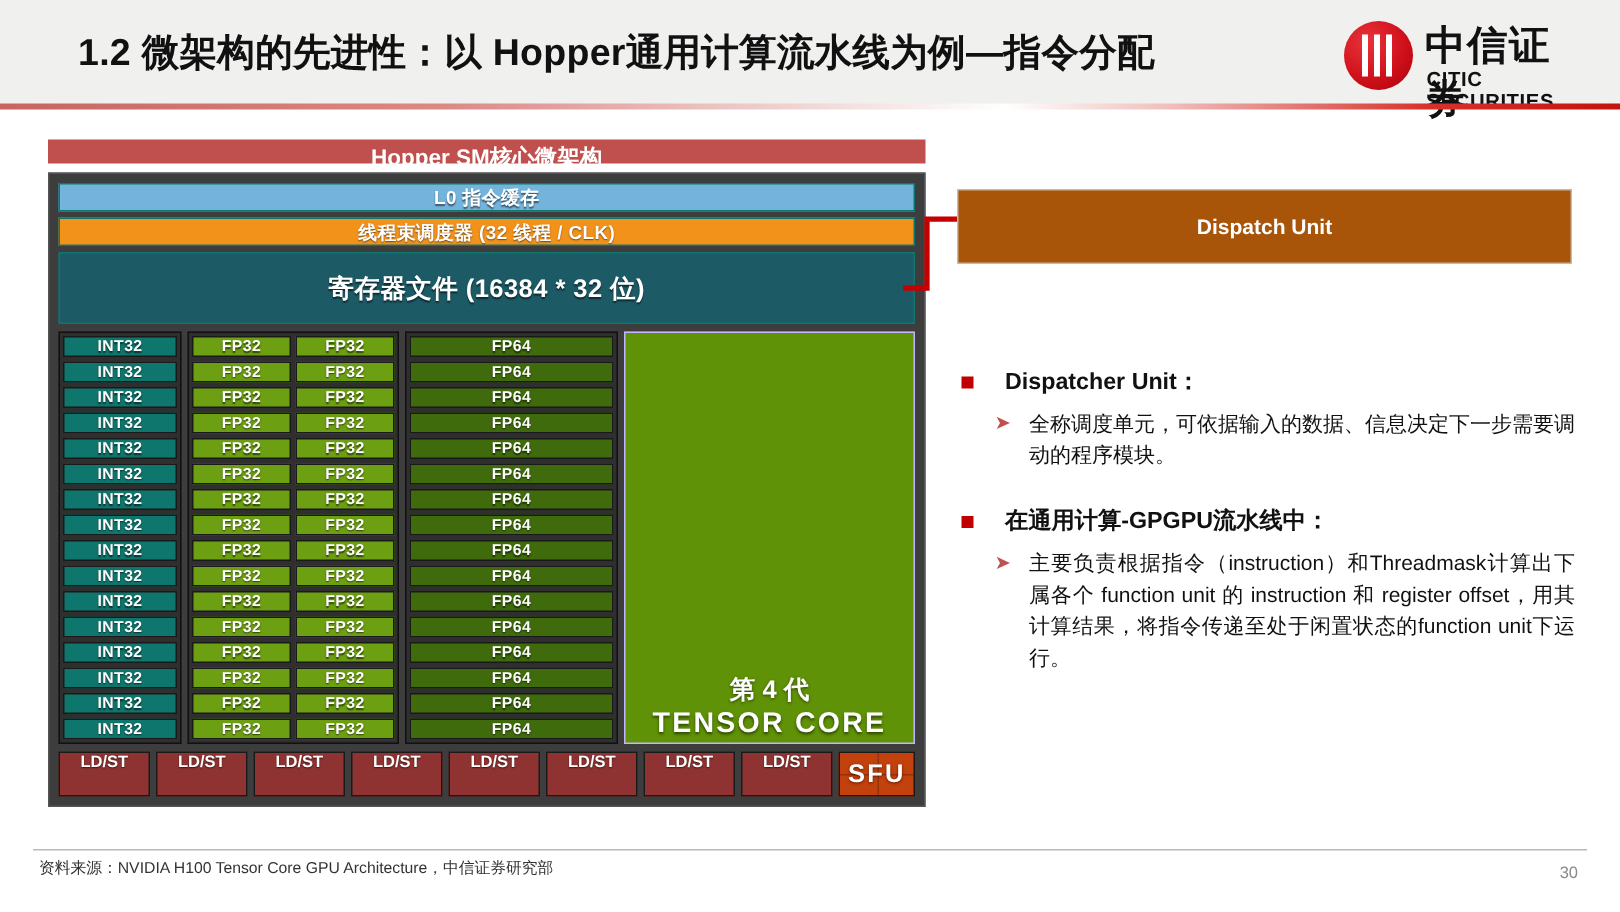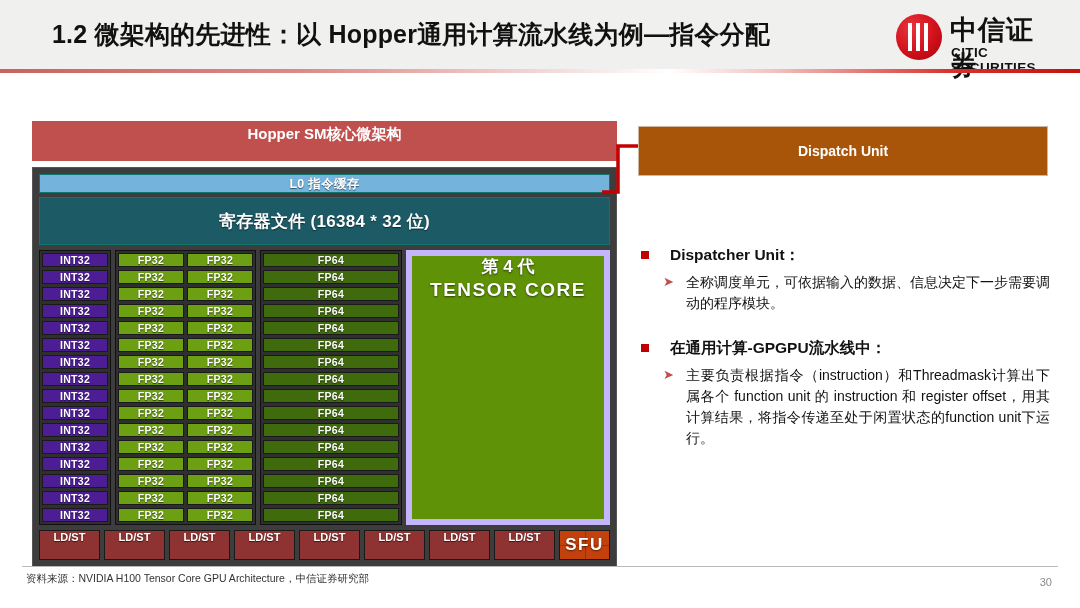--- a/index.html
+++ b/index.html
@@ -46,24 +46,23 @@
     font-size:13.5px;color:#111;letter-spacing:.4px;font-weight:700;
   }
   .header-rule{
     position:absolute;left:0;top:69px;width:1080px;height:4px;
     background:linear-gradient(to right,#c9635f 0%,#dc8a86 28%,#f3dedd 52%,#ffffff 62%,#f0c0bd 72%,#d8322c 88%,#c4120c 100%);
   }
 
   
   .diagram{position:absolute;left:32px;top:93px;width:585px;}
   .sm-title{
-    width:585px;height:40px;line-height:26px;text-align:center;
+    width:585px;height:16px;line-height:26px;text-align:center;
     background:#c0504d;color:#fff;font-weight:bold;font-size:15px;
     box-sizing:border-box;
-    margin-top:28px;
   }
   .sm-body{
     margin-top:6px;width:585px;
     background:#3d3d3d;border:1px solid #555;
     padding:6px;box-sizing:border-box;
   }
   .bar{
     height:19px;line-height:19px;text-align:center;
     color:#fff;font-weight:bold;font-size:12.5px;
     border:1px solid #0f766e;box-sizing:border-box;margin-bottom:4px;
@@ -84,29 +83,29 @@
 
   
   .grid{display:flex;gap:4px;}
   .col{display:flex;flex-direction:column;gap:3px;}
   .cell{
     height:14px;line-height:13px;text-align:center;
     color:#fff;font-weight:bold;font-size:10.5px;
     border:1px solid #1a1a1a;box-sizing:border-box;
     text-shadow:0 1px 1px rgba(0,0,0,.6);letter-spacing:.3px;
   }
-  .c-int32{background:#4c1d95;width:66px;}
+  .c-int32{background:#0f766e;width:76px;}
   .c-fp32{background:#6d9f12;width:66px;}
   .c-fp64{background:#3f6b0c;width:136px;}
   .group{
     border:1px solid #111;padding:2px;box-sizing:border-box;background:#2f2f2f;
   }
   .tensor{
-    flex:1;background:#5f9206;border:6px solid #c4b5fd;
-    display:flex;align-items:flex-start;justify-content:center;
+    flex:1;background:#5f9206;border:1px solid #c4b5fd;
+    display:flex;align-items:flex-end;justify-content:center;
     color:#fff;font-weight:bold;text-align:center;line-height:1.28;
     text-shadow:0 1px 2px rgba(0,0,0,.55);
   }
   .tensor-g1{font-size:17px;}
   .tensor-g2{font-size:19px;letter-spacing:1.5px;}
 
   
   .ldst-row{display:flex;gap:4px;margin-top:5px;}
   .ldst{
     width:61px;height:30px;background:#8e3331;border:1px solid #1a1a1a;
@@ -177,20 +176,21 @@
     <div class="logo-en">CITIC SECURITIES</div>
   </div>
 </div>
 <div class="header-rule"></div>
 
 <div class="diagram">
   <div class="sm-title">Hopper SM核心微架构</div>
   <div class="sm-body">
 
     <div class="bar bar-l0">L0 指令缓存</div>
+    <div class="bar bar-warp">线程束调度器 (32 线程 / CLK)</div>
 
 
     <div class="bar bar-reg">寄存器文件 (16384 * 32 位)</div>
 
     <div class="grid">
       <div class="group">
         <div class="col" id="col-int32">
             <div class="cell c-int32">INT32</div>
             <div class="cell c-int32">INT32</div>
             <div class="cell c-int32">INT32</div>

